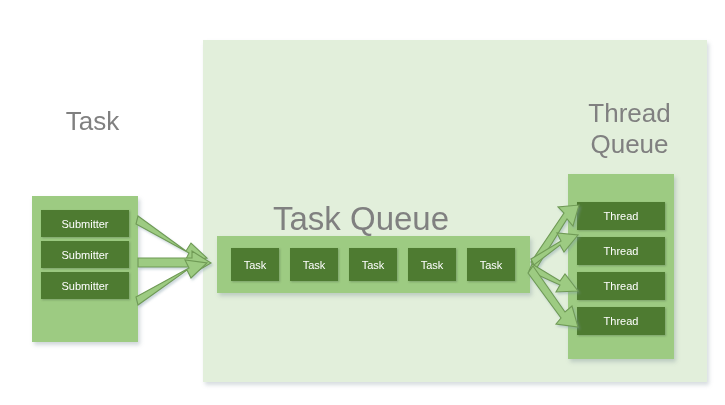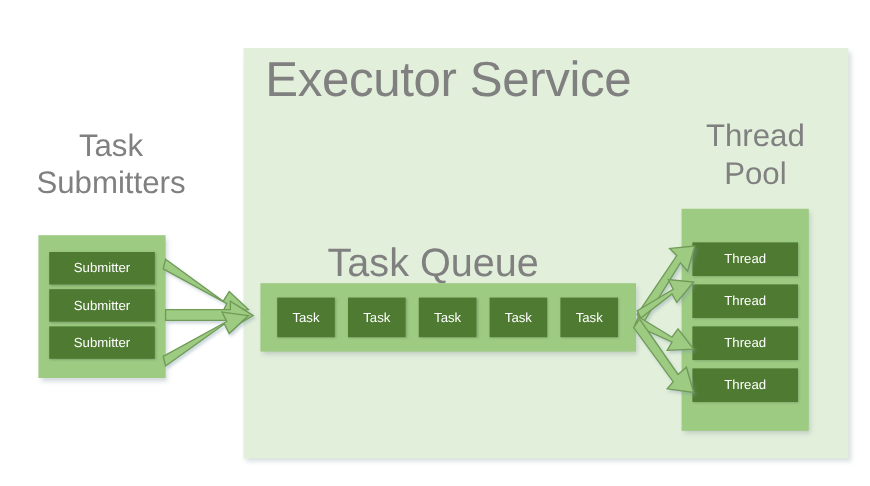--- a/index.html
+++ b/index.html
@@ -73,21 +73,21 @@
   
   .container-box {
     position: absolute;
     background: #9dcb82;
     box-shadow: 2px 3px 4px rgba(120,140,150,0.35);
   }
   .submitters-container {
     left: 32px;
     top: 196px;
     width: 106px;
-    height: 119px;
+    height: 146px;
     text-decoration: underline;
   }
   .threadpool-container {
     left: 568px;
     top: 174px;
     width: 106px;
     height: 185px;
   }
   .queue-container {
     left: 217px;
@@ -147,30 +147,28 @@
     height: 405px;
     pointer-events: none;
   }
 </style>
 </head>
 <body>
 
 <div class="stage">
 
   <div class="executor-panel"></div>
-  <div class="executor-title">Executor Service</div>
 
   <div class="heading heading-submitters">
     <div>Task</div>
-    <div>Submitters</div>
   </div>
 
   <div class="heading heading-threadpool">
     <div>Thread</div>
-    <div>Pool</div>
+    <div>Queue</div>
   </div>
 
   <div class="heading heading-taskqueue">Task Queue</div>
 
   <div class="container-box submitters-container">
     <div class="chip s0">Submitter</div>
     <div class="chip s1">Submitter</div>
     <div class="chip s2">Submitter</div>
   </div>
 

